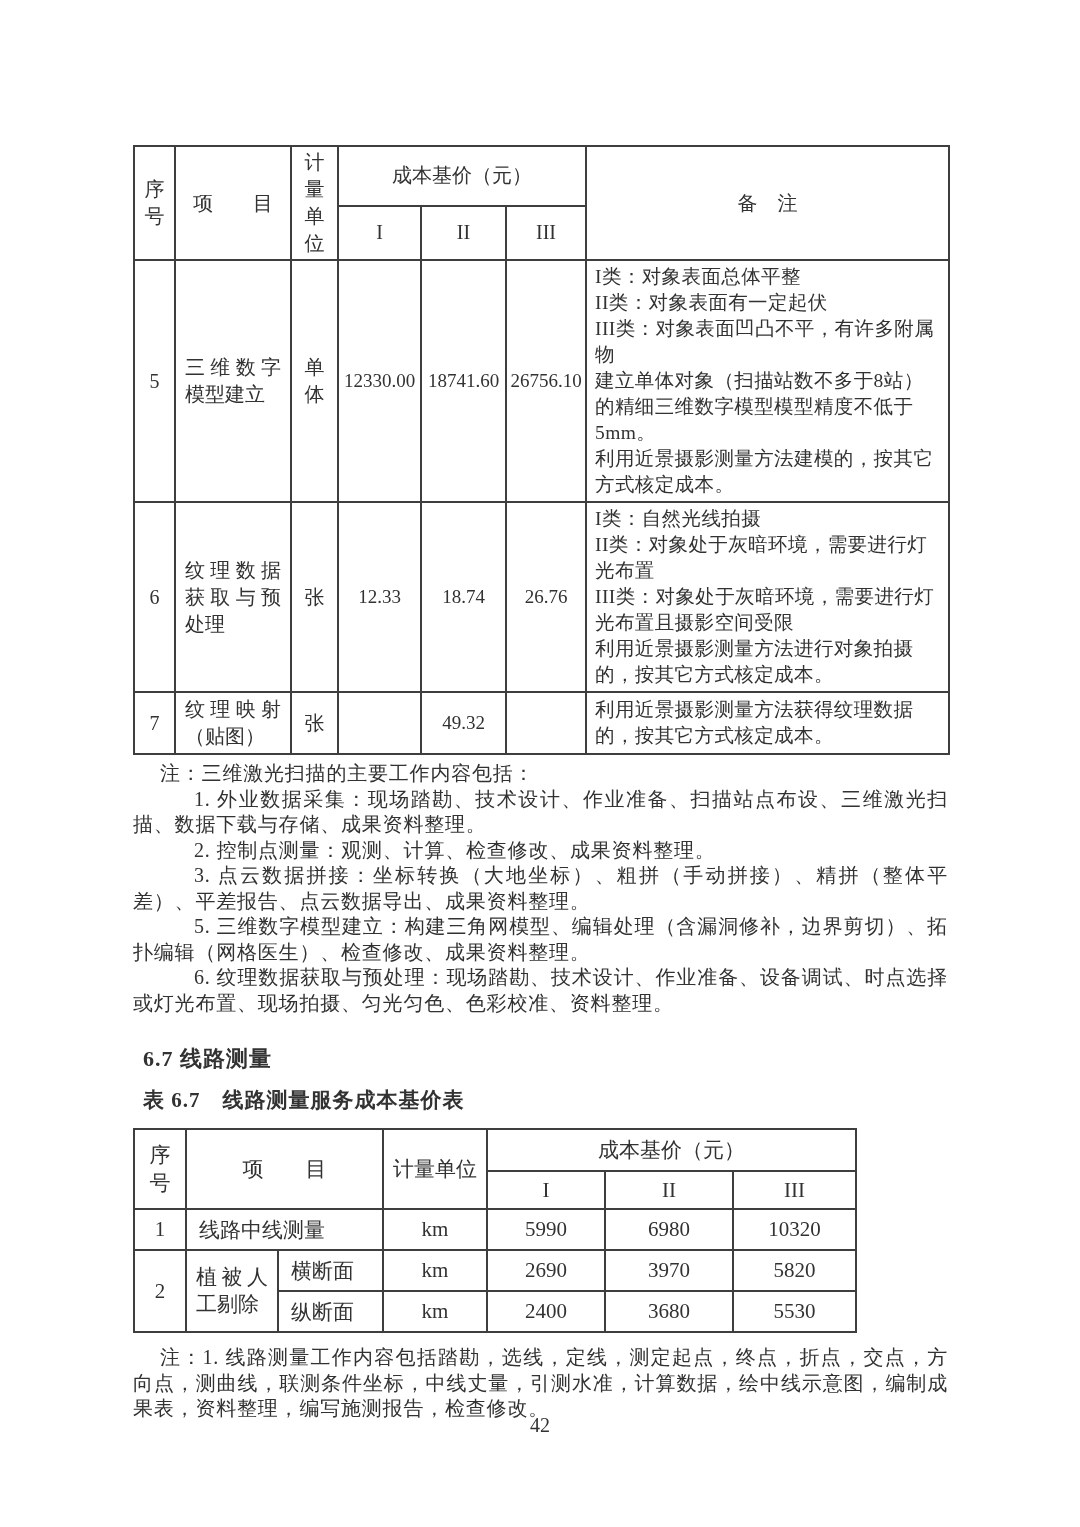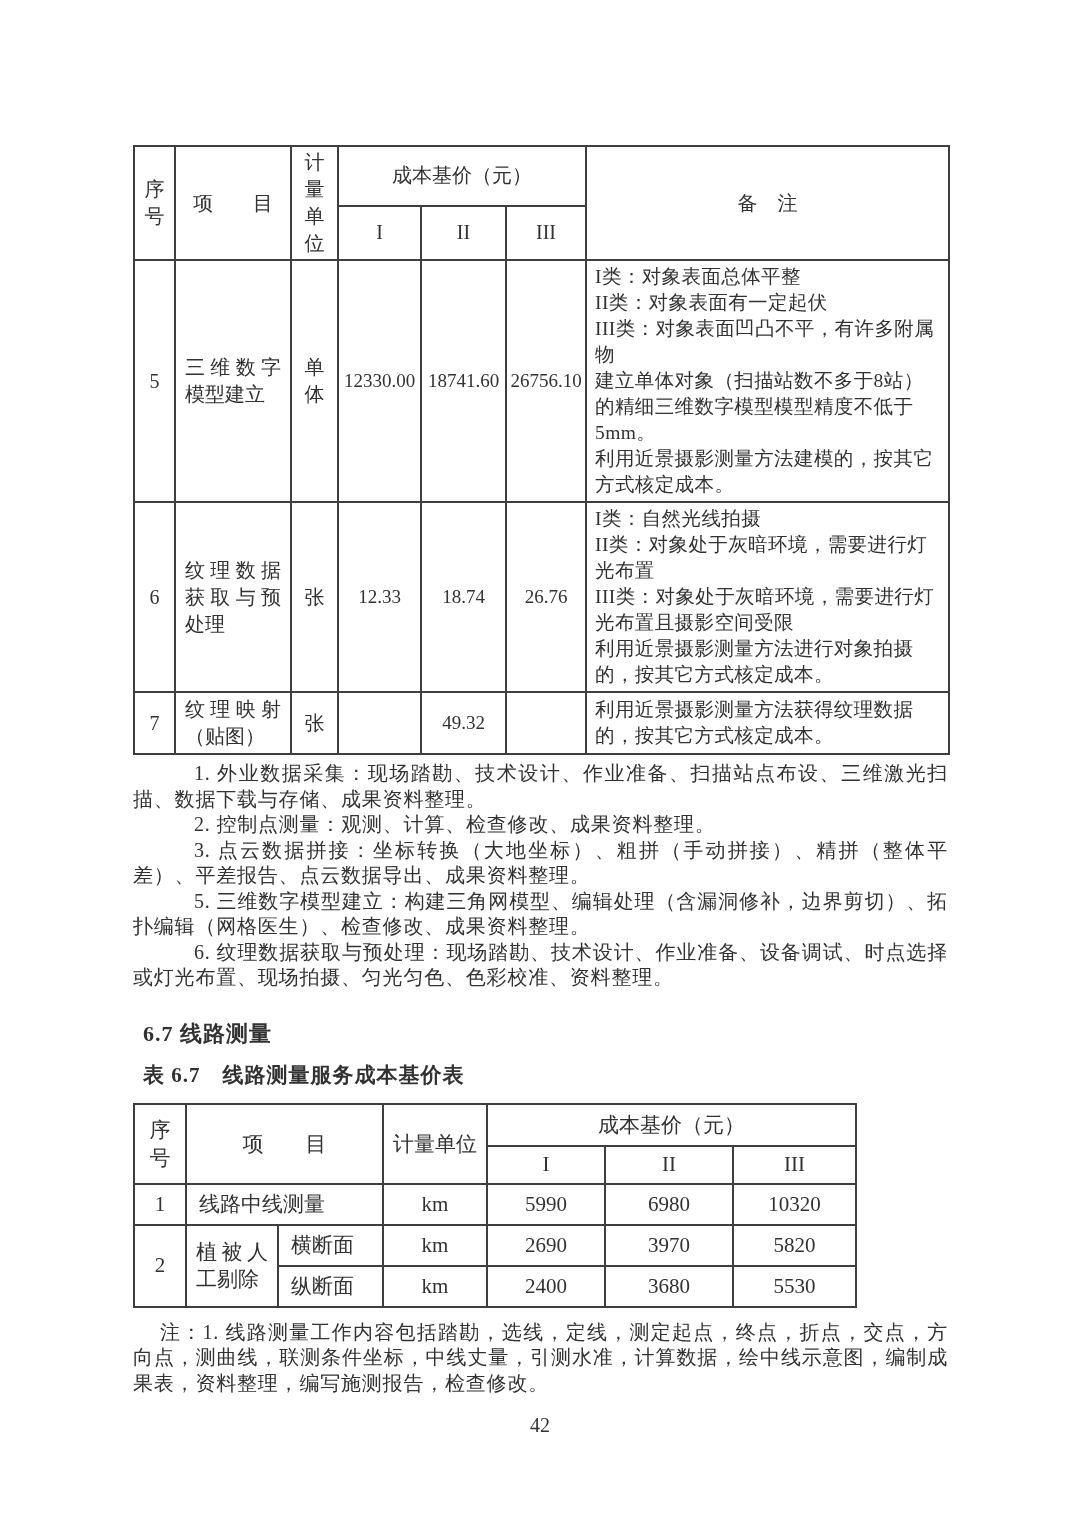--- a/index.html
+++ b/index.html
@@ -150,20 +150,21 @@
           <td>张</td>
           <td class="price"></td>
           <td class="price">49.32</td>
           <td class="price"></td>
           <td class="remark-cell">利用近景摄影测量方法获得纹理数据的，按其它方式核定成本。</td>
         </tr>
       </tbody>
     </table>
 
     <div class="notes">
+      <p class="note-intro">注：三维激光扫描的主要工作内容包括：</p>
       <p class="note-item">1. 外业数据采集：现场踏勘、技术设计、作业准备、扫描站点布设、三维激光扫描、数据下载与存储、成果资料整理。</p>
       <p class="note-item">2. 控制点测量：观测、计算、检查修改、成果资料整理。</p>
       <p class="note-item">3. 点云数据拼接：坐标转换（大地坐标）、粗拼（手动拼接）、精拼（整体平差）、平差报告、点云数据导出、成果资料整理。</p>
       <p class="note-item">5. 三维数字模型建立：构建三角网模型、编辑处理（含漏洞修补，边界剪切）、拓扑编辑（网格医生）、检查修改、成果资料整理。</p>
       <p class="note-item">6. 纹理数据获取与预处理：现场踏勘、技术设计、作业准备、设备调试、时点选择或灯光布置、现场拍摄、匀光匀色、色彩校准、资料整理。</p>
     </div>
 
     <div class="section-heading">6.7 线路测量</div>
 
     <div class="table-title">表 6.7　线路测量服务成本基价表</div>

